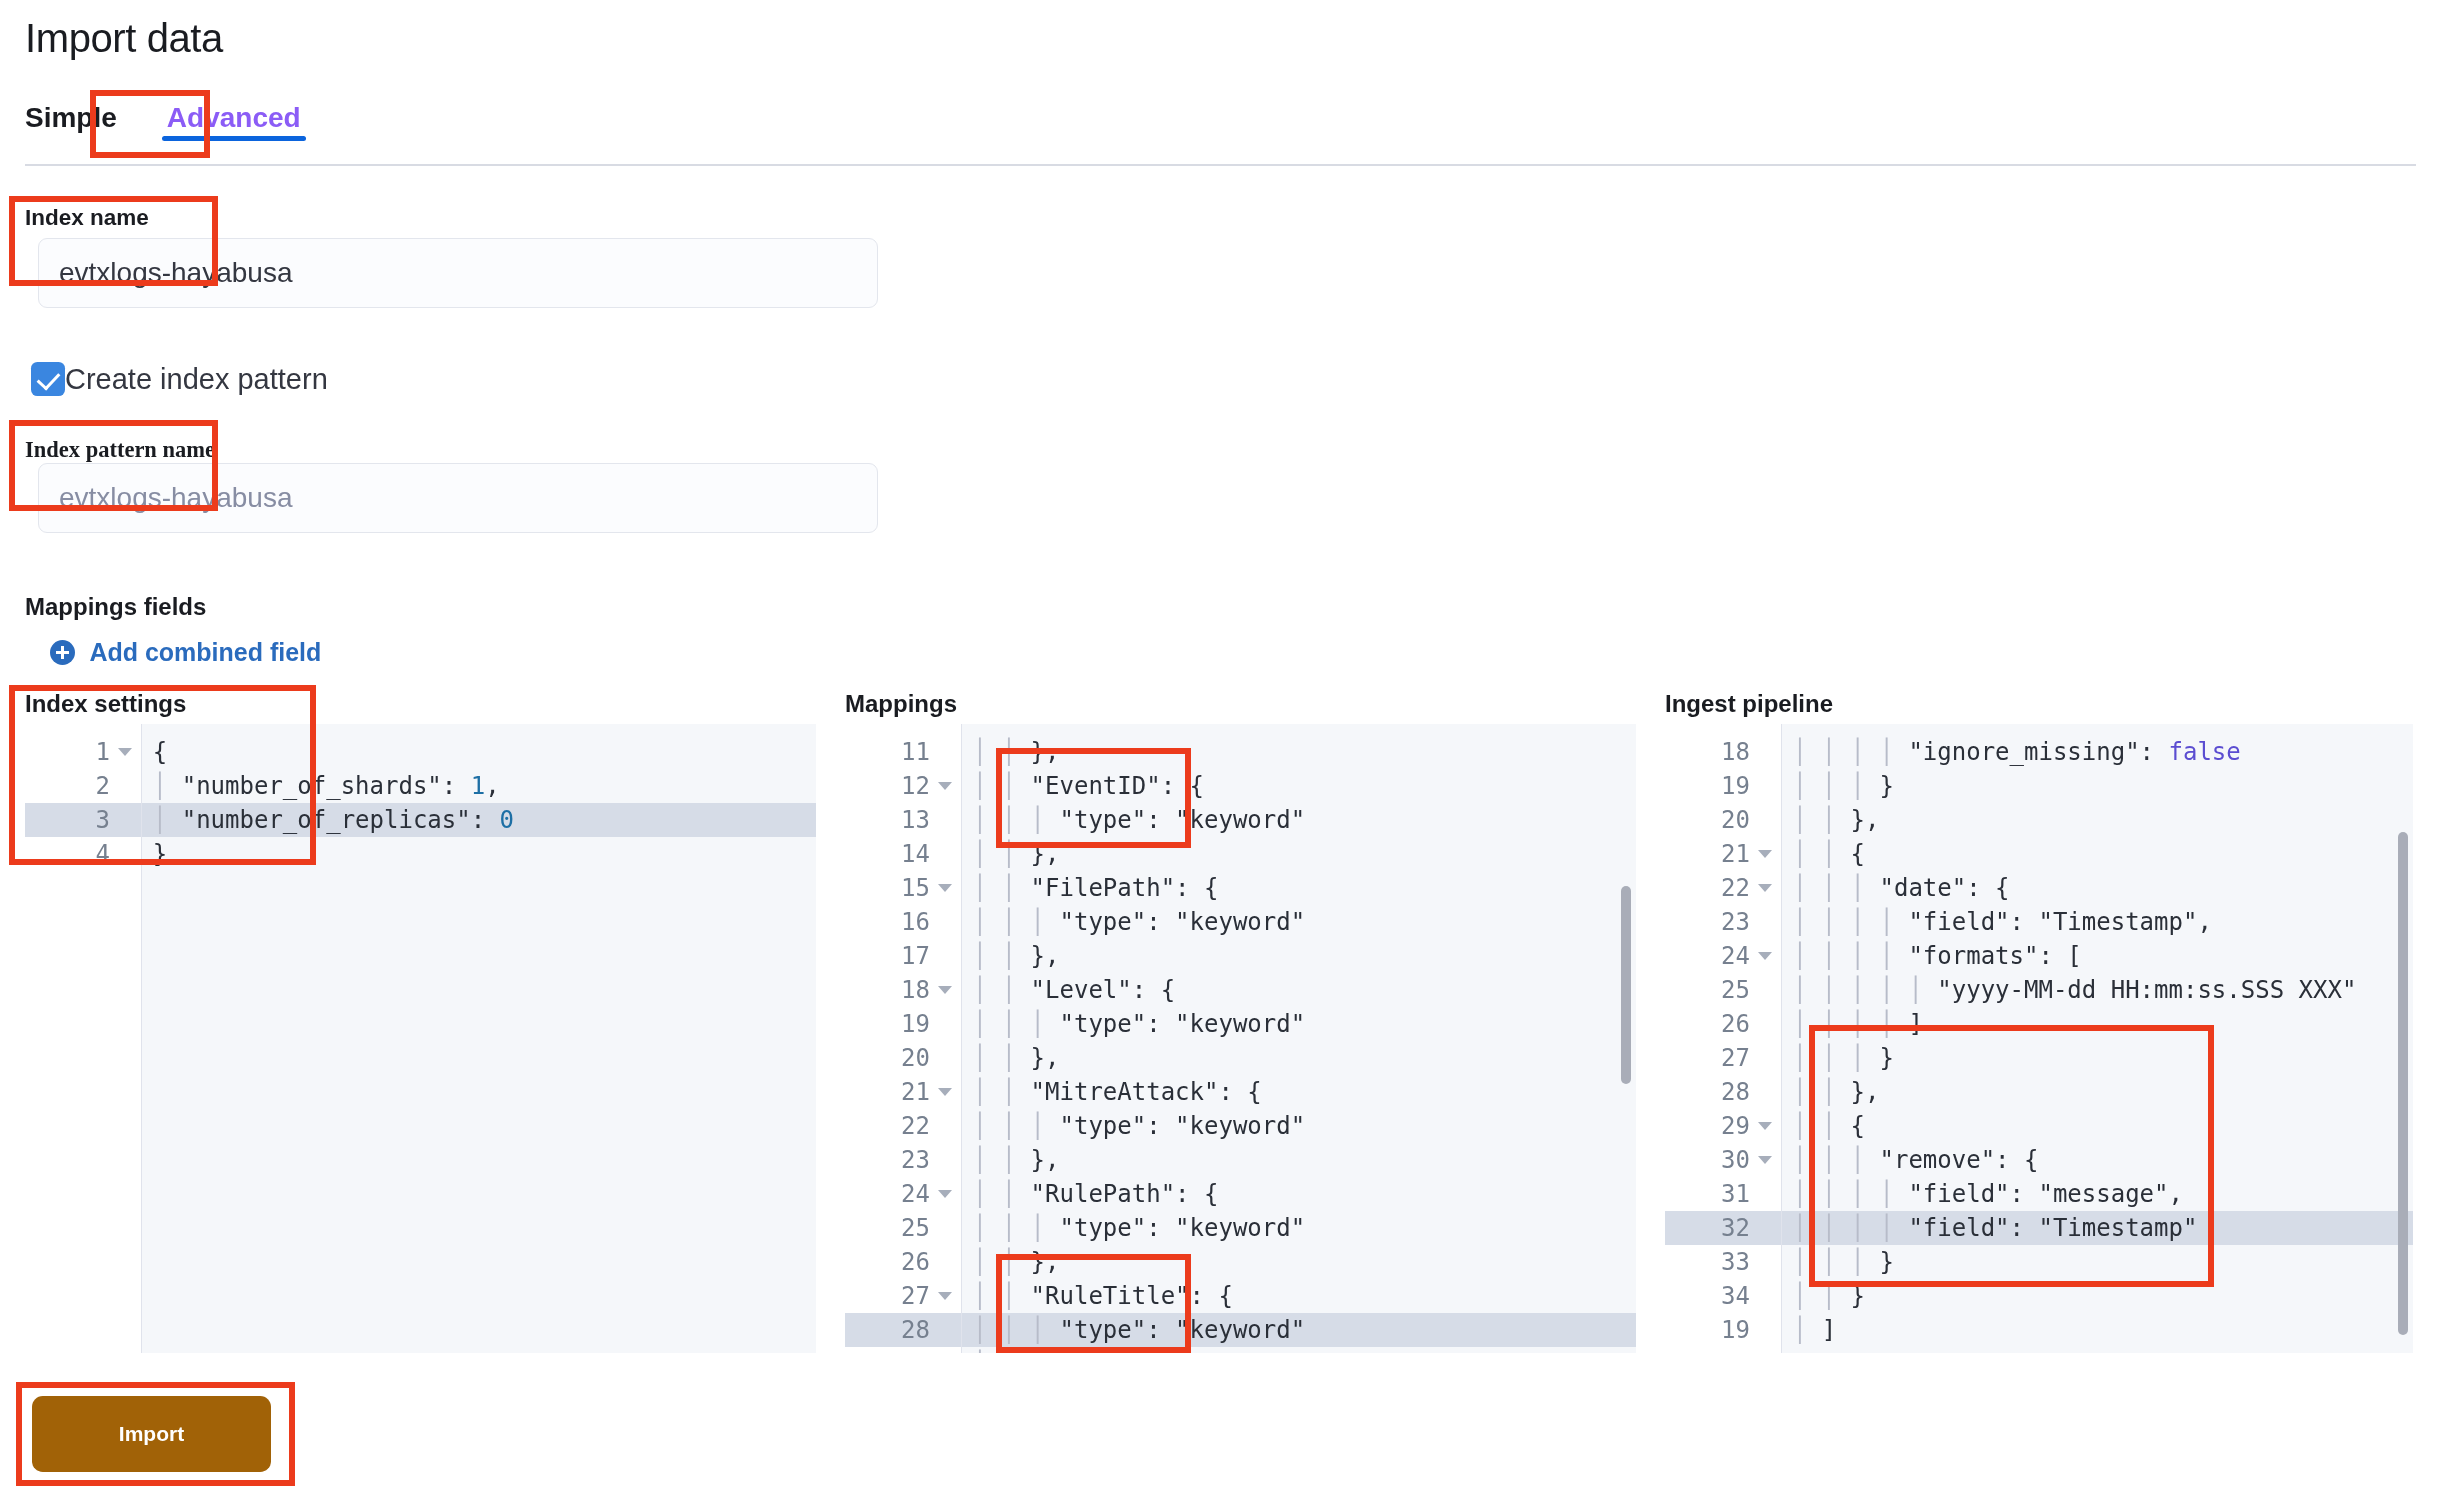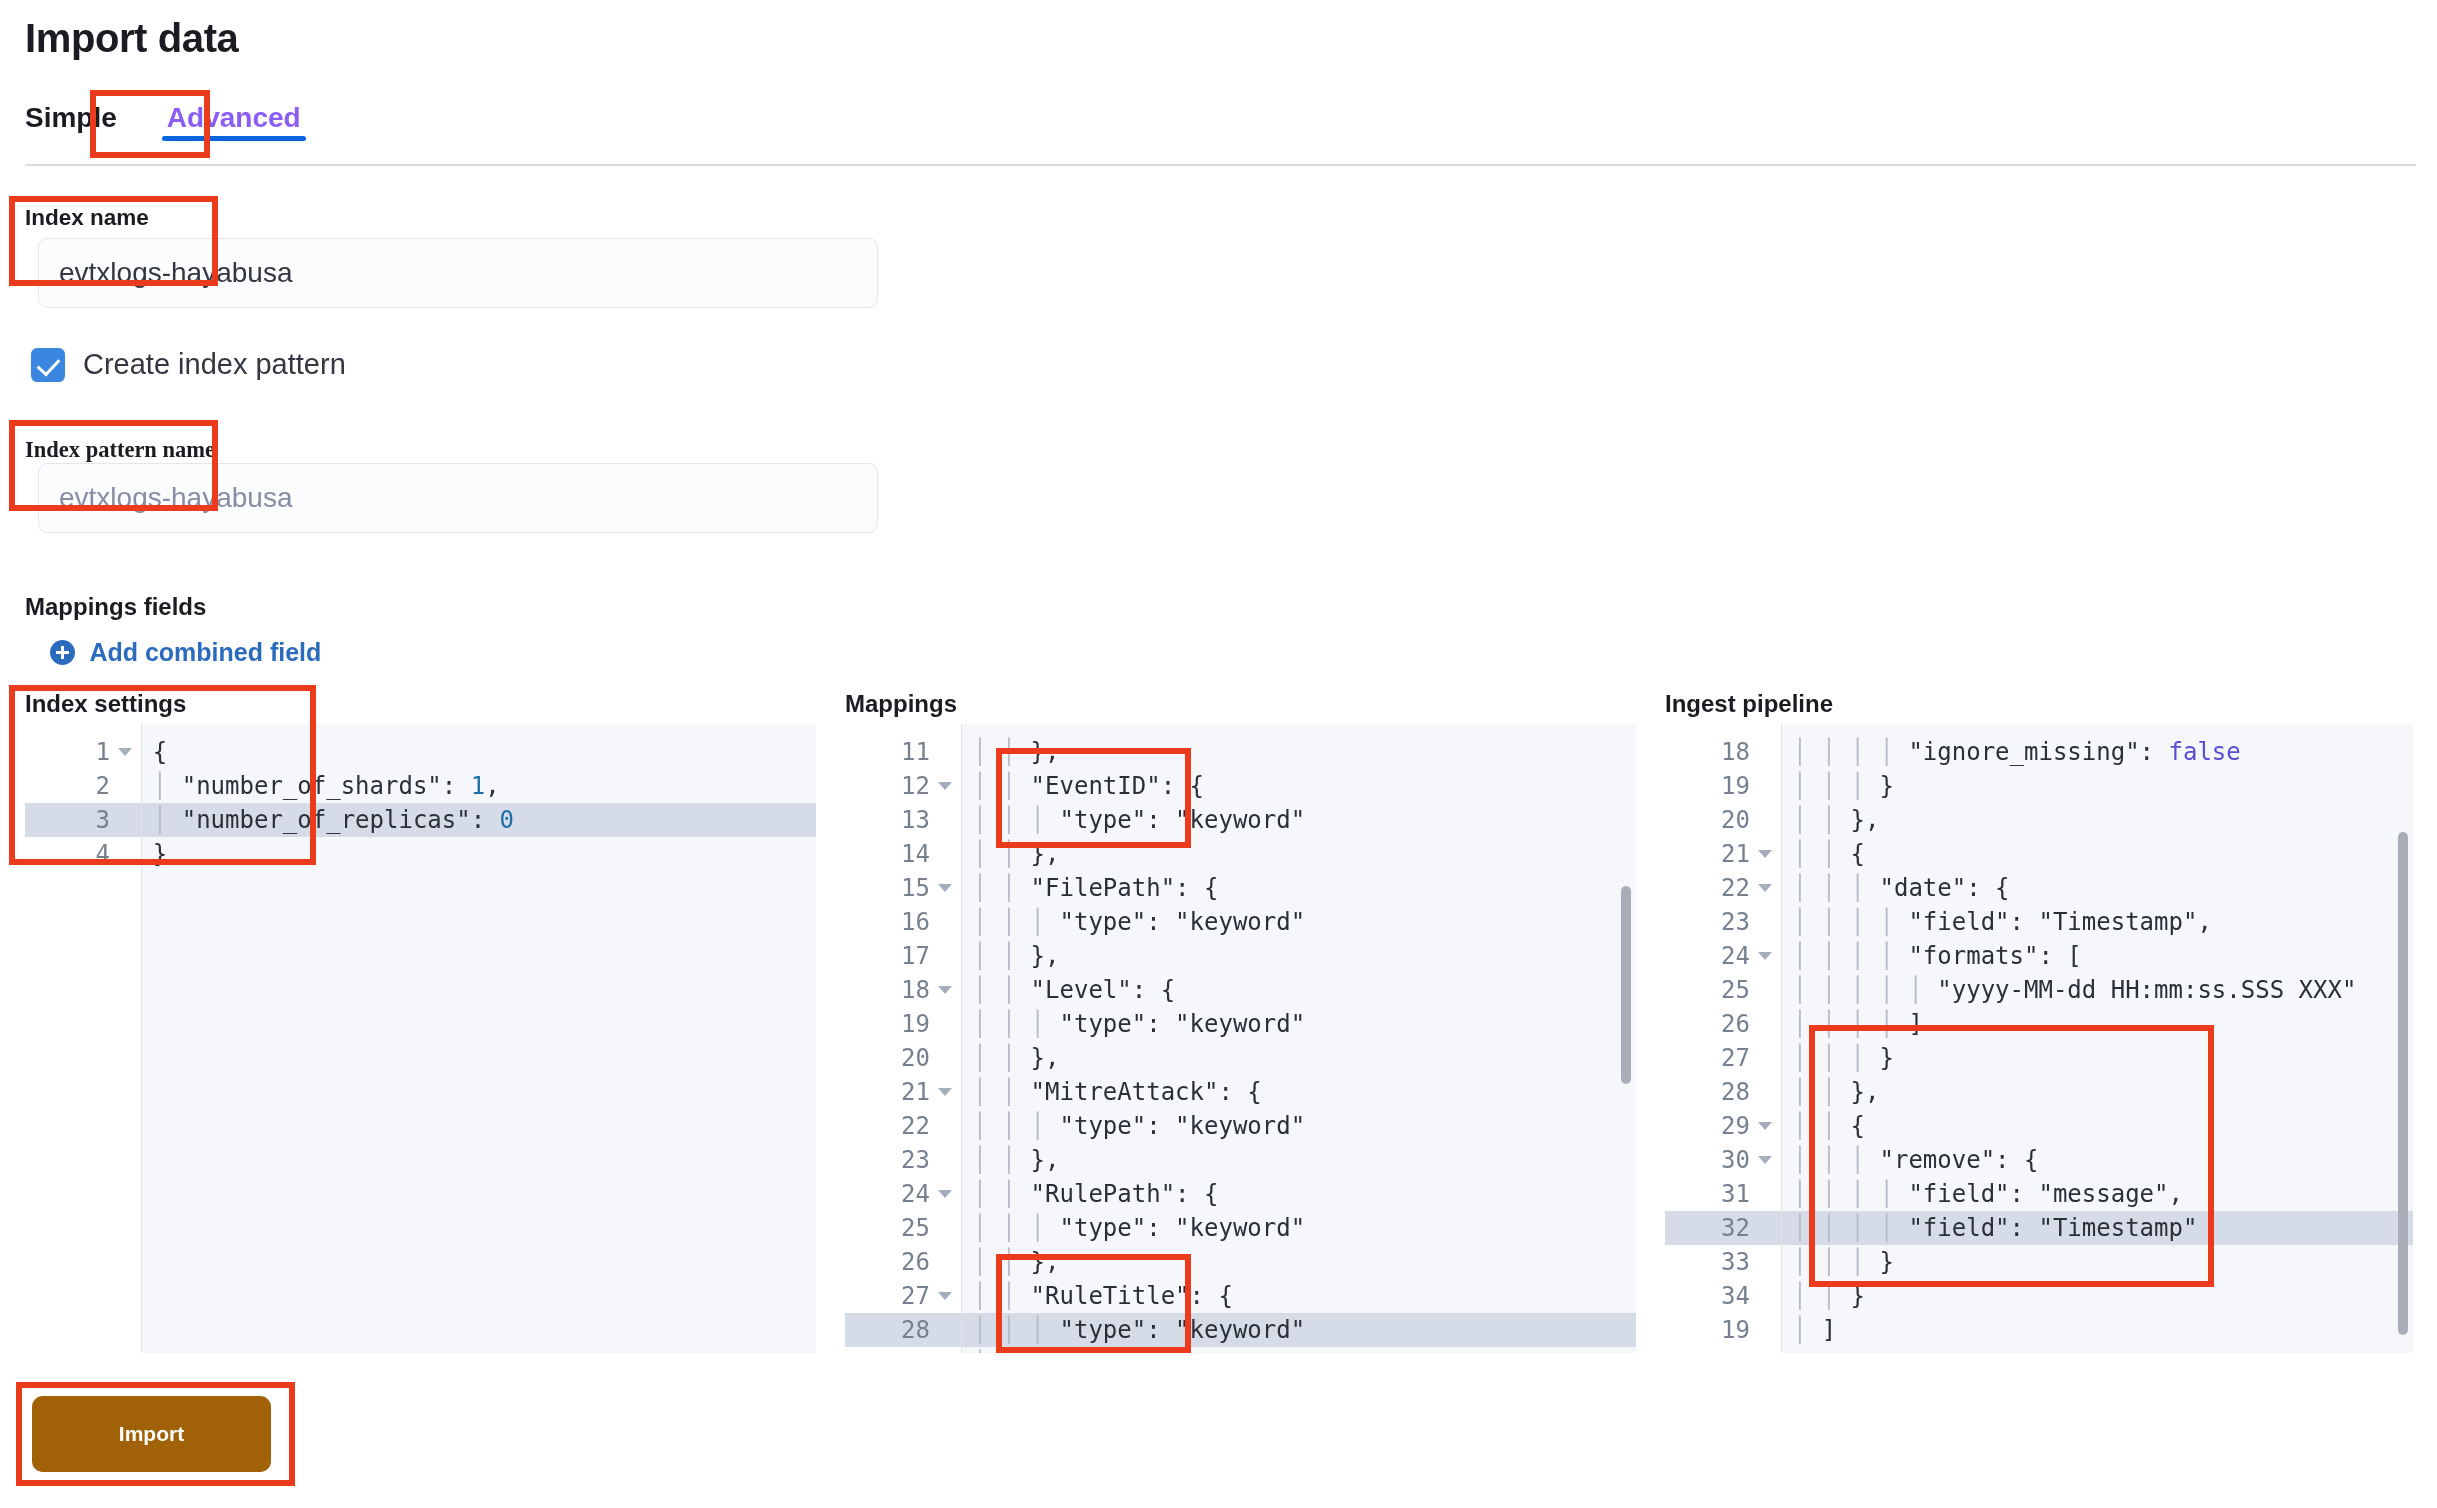--- a/index.html
+++ b/index.html
@@ -11,21 +11,21 @@
     color: #1a1c21;
     position: relative;
     overflow: hidden;
   }
 
   
   .page-title {
     position: absolute;
     left: 25px; top: 16px;
     font-size: 40px;
-    font-weight: bold;
+    font-weight: normal;
     letter-spacing: -0.4px;
     color: #1a1c21;
   }
 
   
   .tabs {
     position: absolute;
     left: 25px; top: 93px;
     display: flex;
     align-items: flex-end;
@@ -76,24 +76,23 @@
   }
   .text-input.filled { color: #343741; }
   .text-input.placeholder { color: #878da3; }
 
   #index-name-label { position:absolute; left:25px; top:205px; }
   #index-name-input { position:absolute; left:25px; top:238px; }
 
   
   .checkbox-row {
     position: absolute;
-    left: 31px; top: 348px;
-    display: flex;
-    align-items: flex-start;
-    gap: 18px;
+    left: 31px; top: 362px;
+    display: flex;
+    align-items: center;
   }
   .cbox {
     width: 34px; height: 34px;
     border-radius: 6.3px;
     background: #3a86e0;
     position: relative;
     flex: none;
   }
   .cbox::after {
     content: "";

